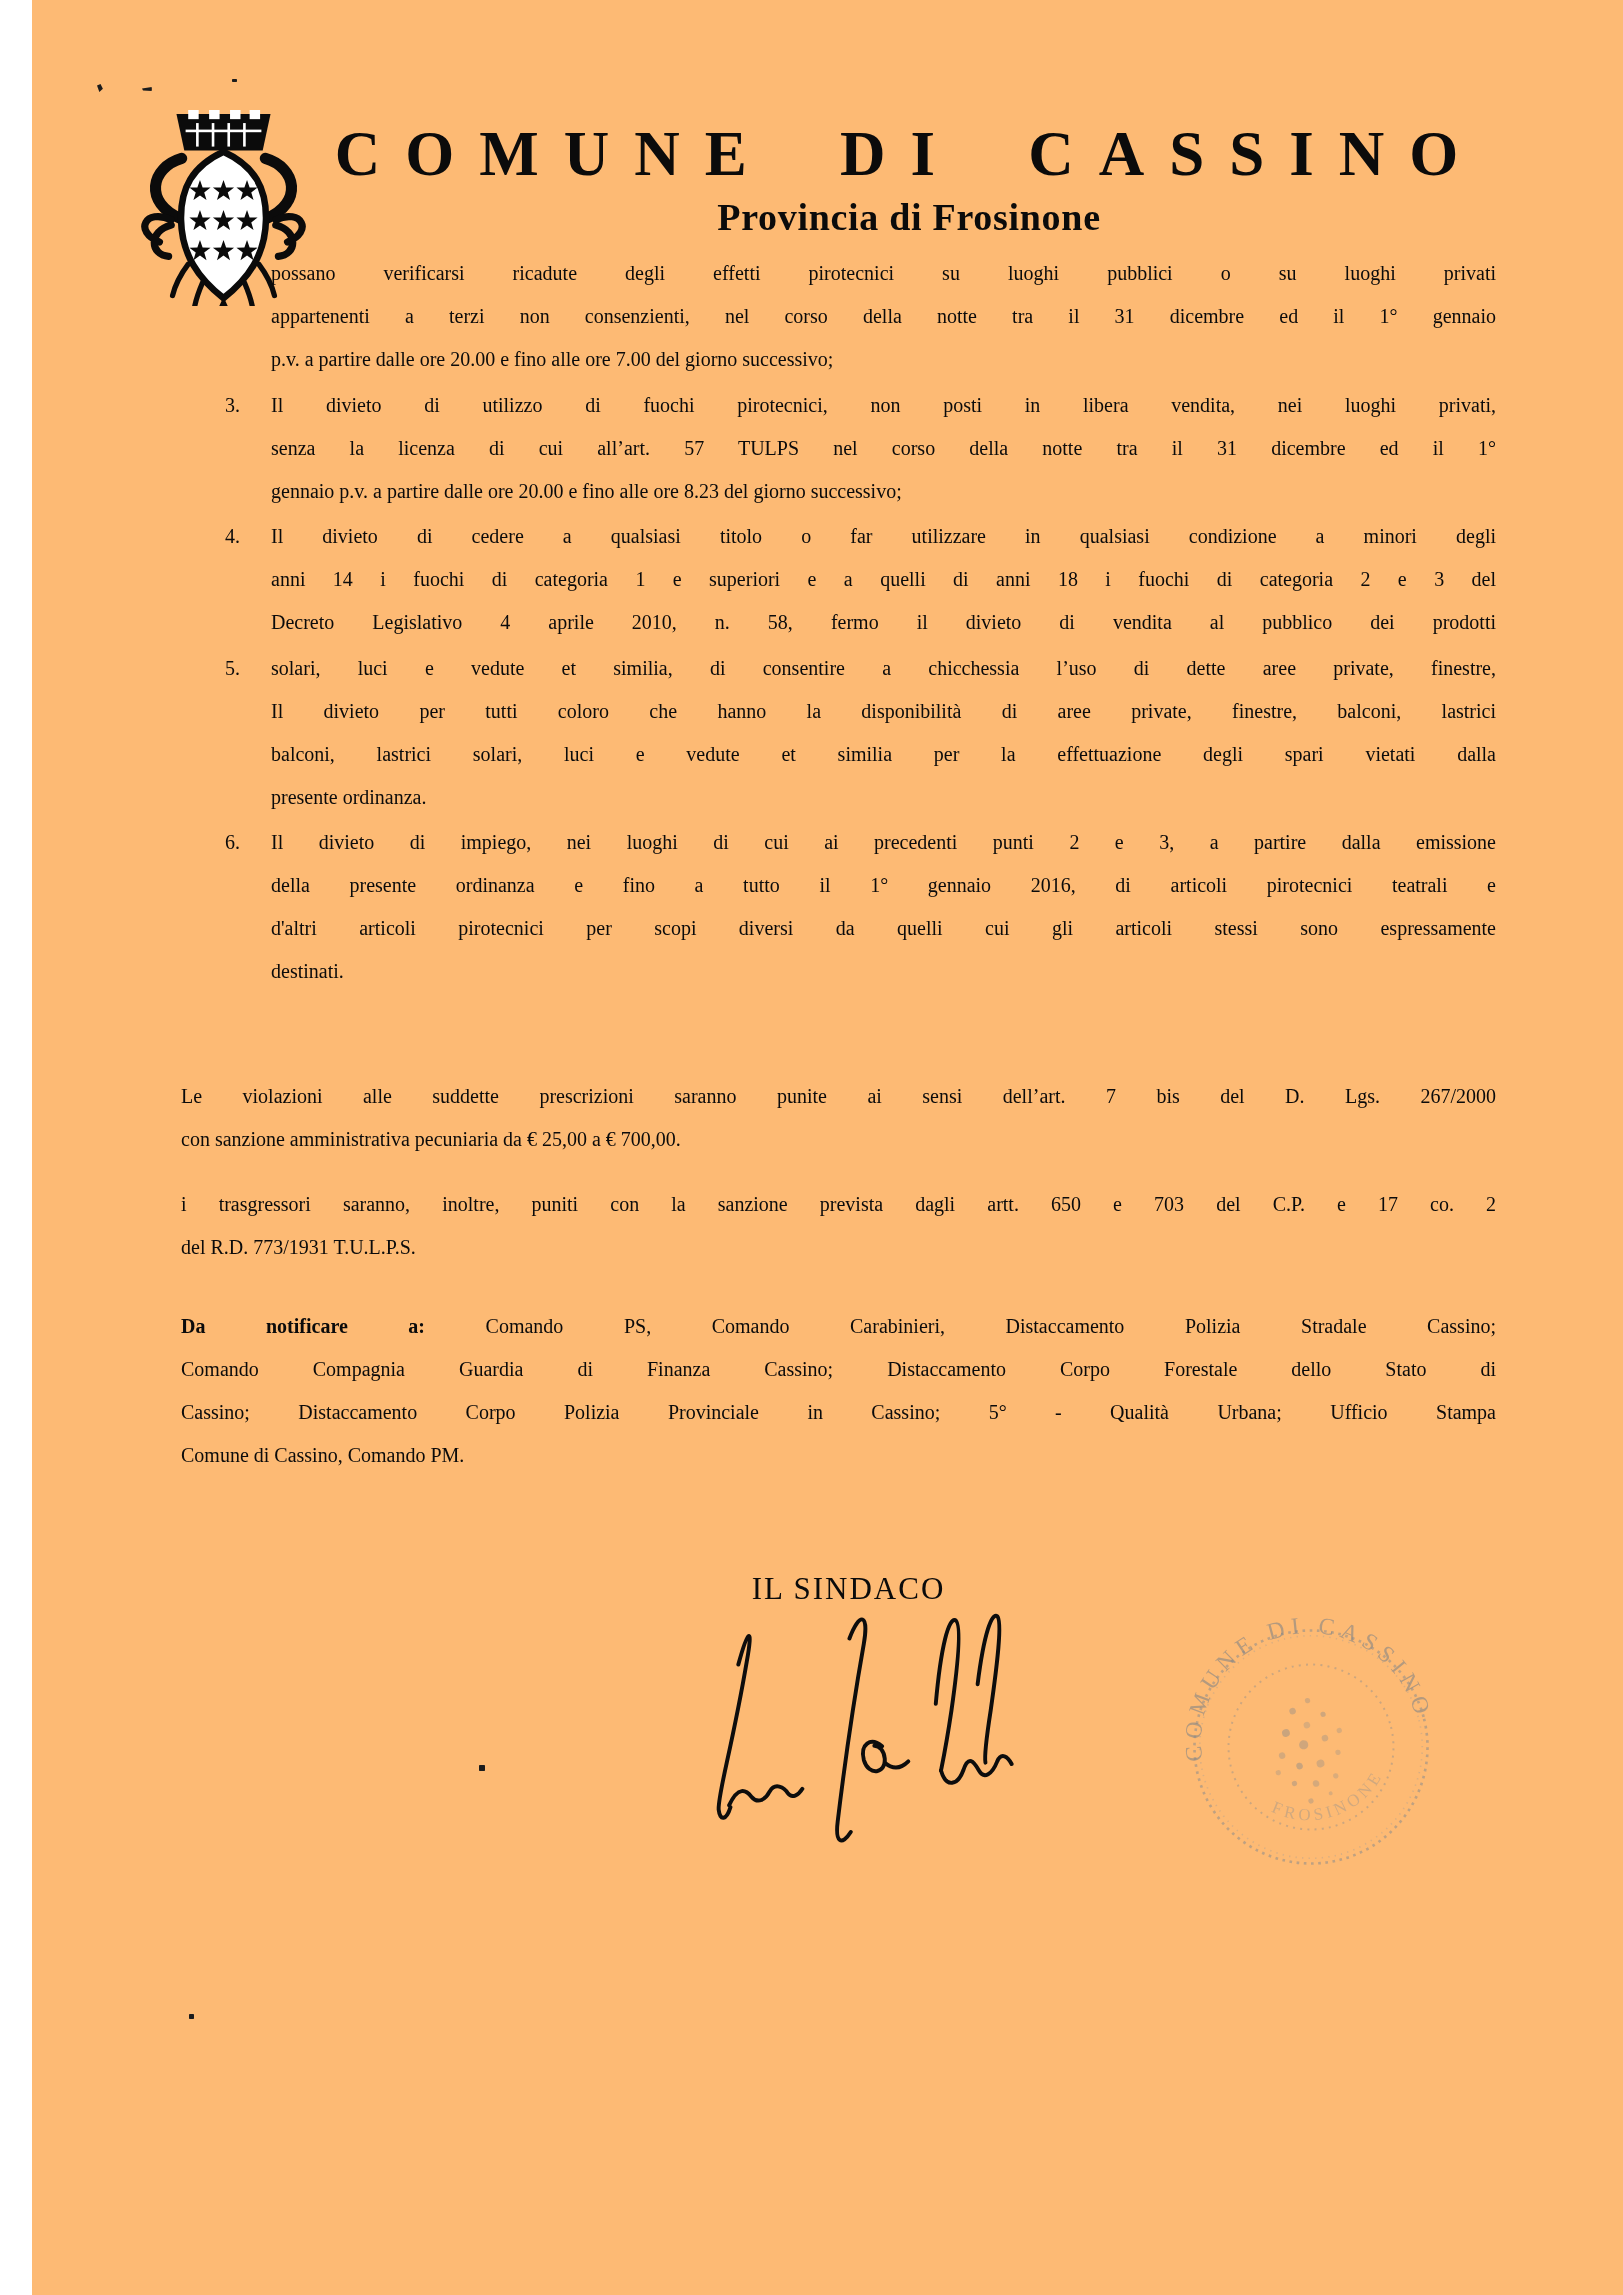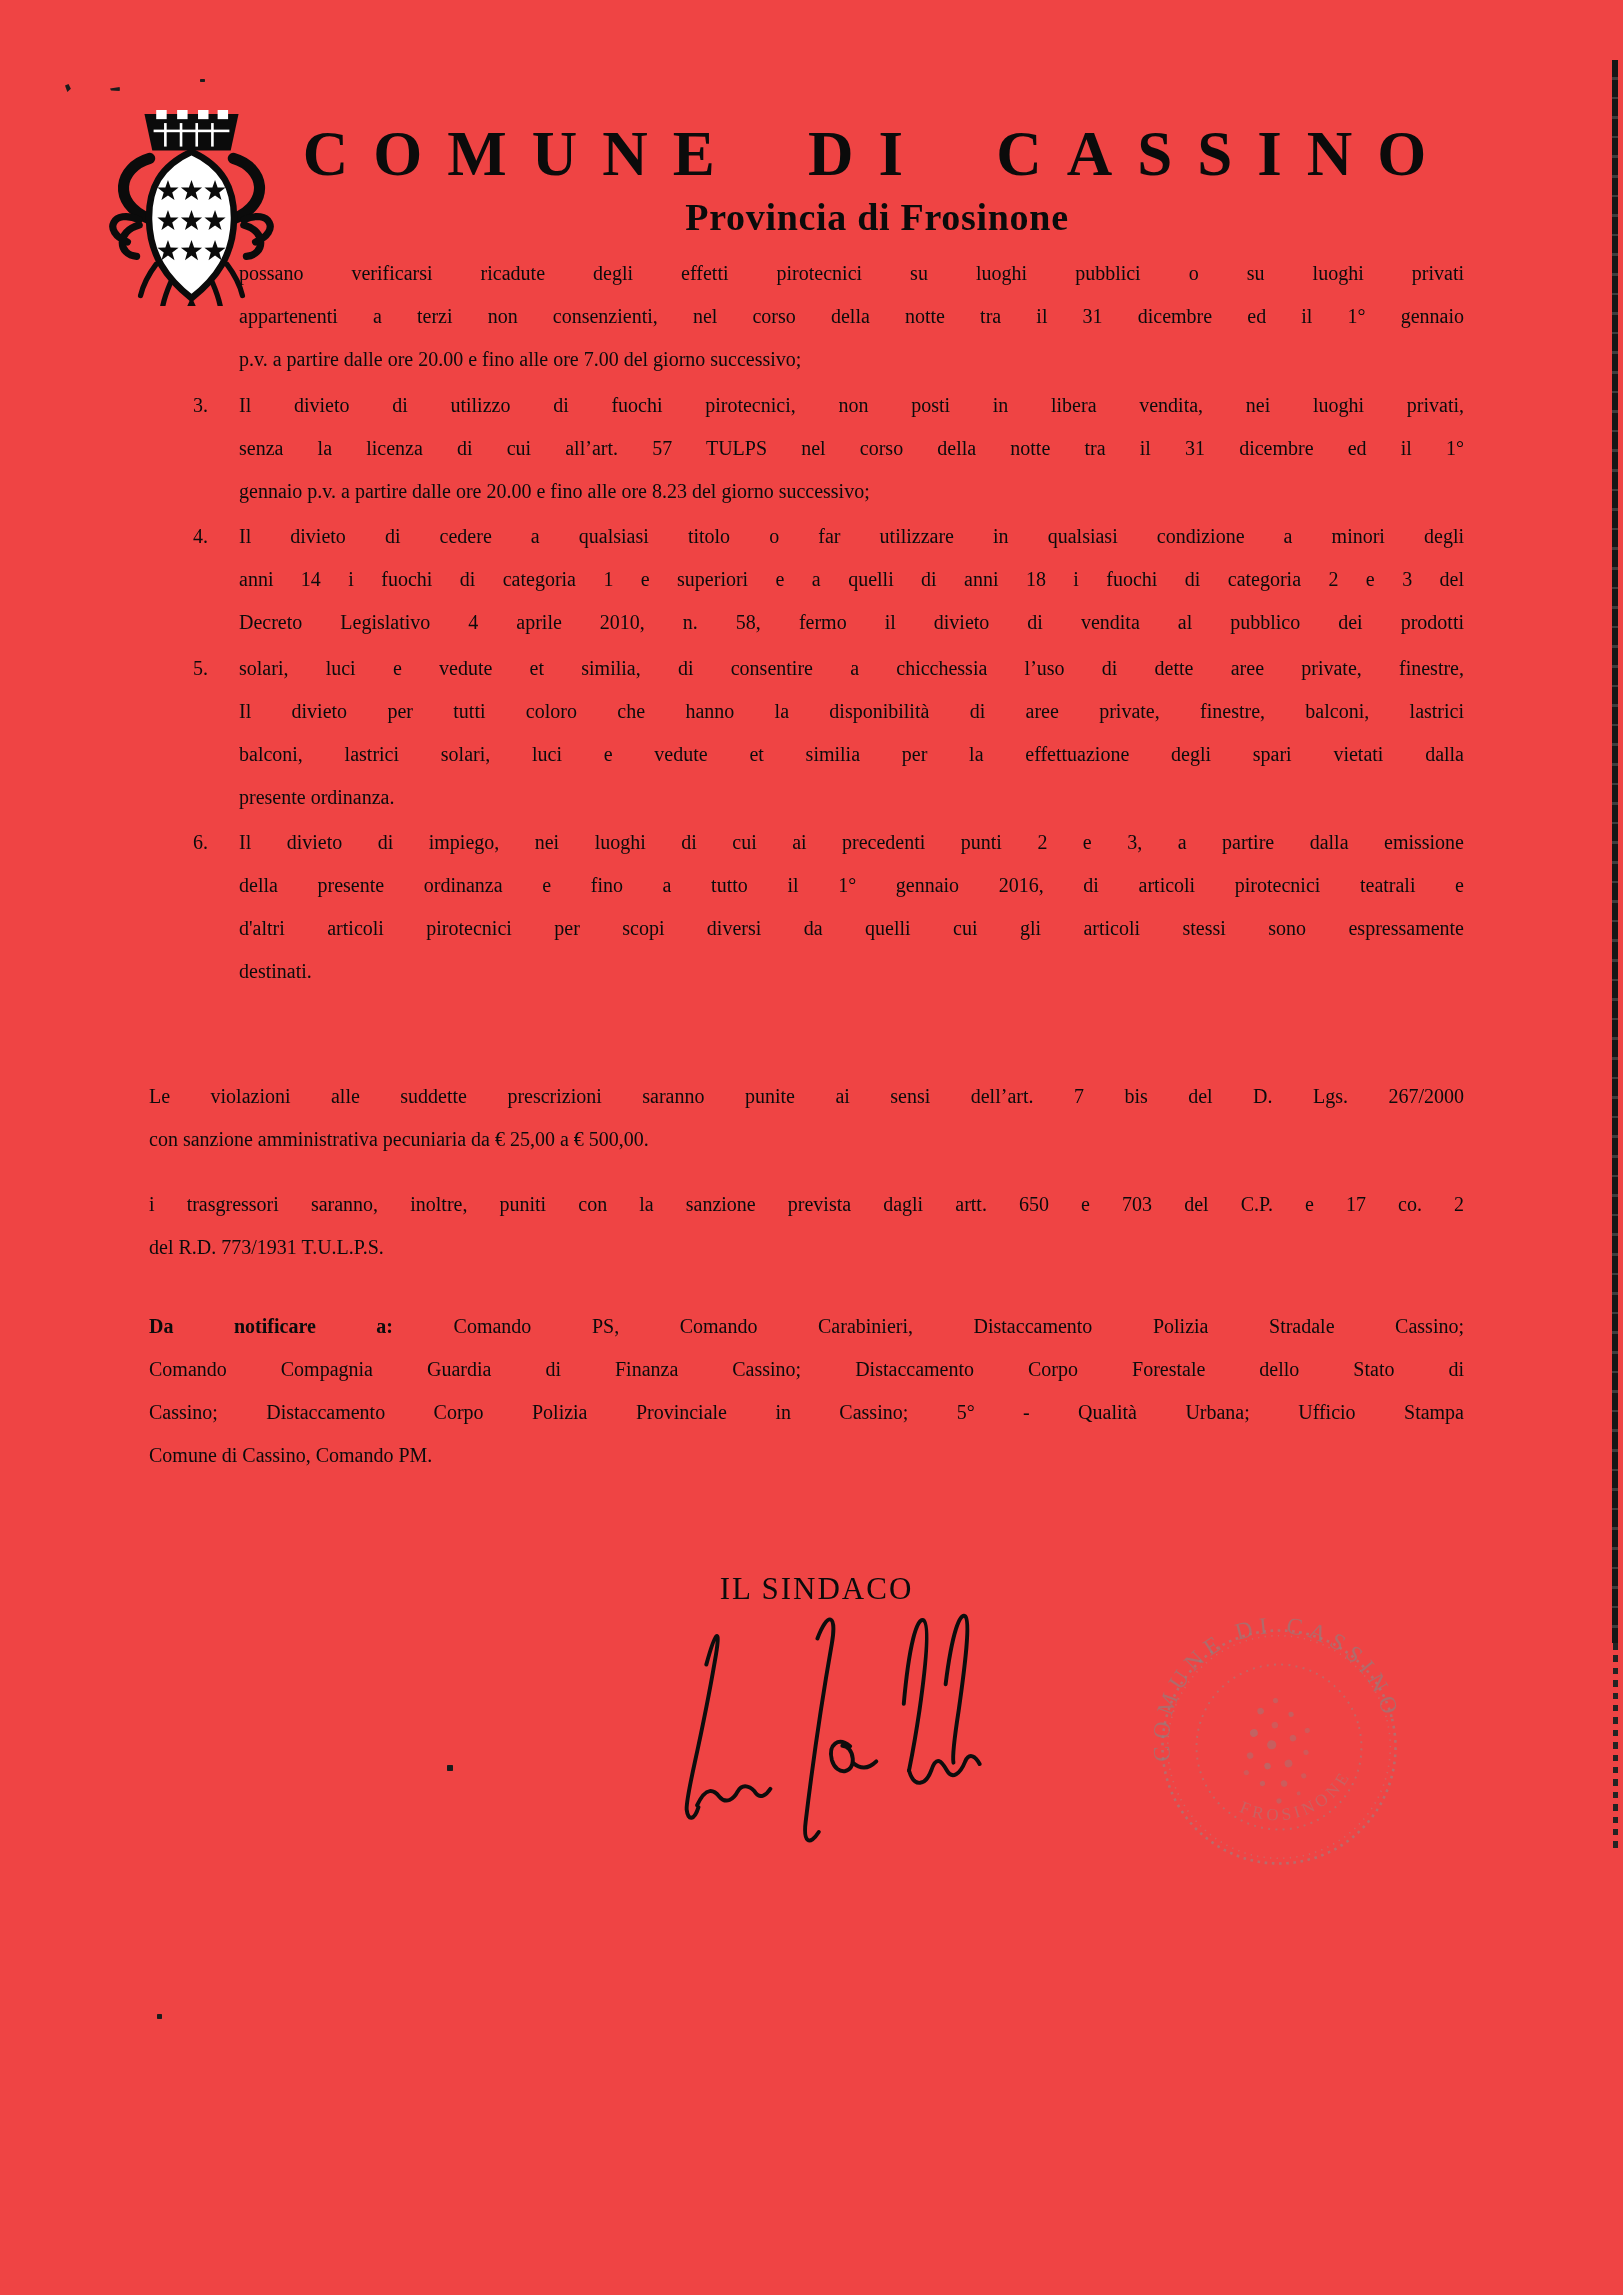--- a/index.html
+++ b/index.html
@@ -1,18 +1,18 @@
 <!DOCTYPE html>
 <html style="font-size:10.5px"><head>
 <meta charset="utf-8">
 <style>
   html,body{margin:0;padding:0;background:#ffffff;}
   body{width:1623px;height:2295px;position:relative;overflow:hidden;
        font-family:"Liberation Serif","DejaVu Serif",serif;color:#0b0b0b;}
-  .page{position:absolute;inset:0;background:#ef4444;}
+  .page{position:absolute;inset:0;background:#fdba74;margin-left:32px;}
   
   .emblem{position:absolute;left:90px;top:110px;width:203px;height:196px;}
   .title{position:absolute;left:288px;top:118px;width:1178px;text-align:center;
          font-size:63px;font-weight:700;letter-spacing:25px;word-spacing:27.5px;
          white-space:nowrap;line-height:72px;}
   .subtitle{position:absolute;left:288px;top:198px;width:1178px;text-align:center;
          font-size:38px;font-weight:700;line-height:39px;letter-spacing:0.7px;}
   
   .bodytext{position:absolute;left:149px;top:252px;width:1315px;
             font-size:20px;line-height:43px;}
@@ -143,21 +143,21 @@
           <span class="num">6.</span>
           <div class="jline">Il divieto di impiego, nei luoghi di cui ai precedenti punti 2 e 3, a partire dalla emissione</div>
           <div class="jline">della presente ordinanza e fino a tutto il 1° gennaio 2016, di articoli pirotecnici teatrali e</div>
           <div class="jline">d'altri articoli pirotecnici per scopi diversi da quelli cui gli articoli stessi sono espressamente</div>
           <div class="jline last">destinati.</div>
         </div>
       </div>
     <div id="paras">
         <div class="para pA">
           <div class="jline">Le violazioni alle suddette prescrizioni saranno punite ai sensi dell’art. 7 bis del D. Lgs. 267/2000</div>
-          <div class="jline last">con sanzione amministrativa pecuniaria  da € 25,00 a € 500,00.</div>
+          <div class="jline last">con sanzione amministrativa pecuniaria  da € 25,00 a € 700,00.</div>
         </div>
         <div class="para pB">
           <div class="jline">i trasgressori saranno, inoltre, puniti con la sanzione prevista dagli artt. 650 e 703 del C.P. e 17 co. 2</div>
           <div class="jline last">del R.D. 773/1931 T.U.L.P.S.</div>
         </div>
         <div class="para pC">
           <div class="jline"><b>Da notificare a:</b> Comando PS, Comando Carabinieri, Distaccamento Polizia Stradale Cassino;</div>
           <div class="jline">Comando Compagnia Guardia di Finanza Cassino; Distaccamento Corpo Forestale dello Stato di</div>
           <div class="jline">Cassino; Distaccamento Corpo Polizia Provinciale in Cassino; 5° - Qualità Urbana; Ufficio Stampa</div>
           <div class="jline last">Comune di Cassino, Comando PM.</div>

